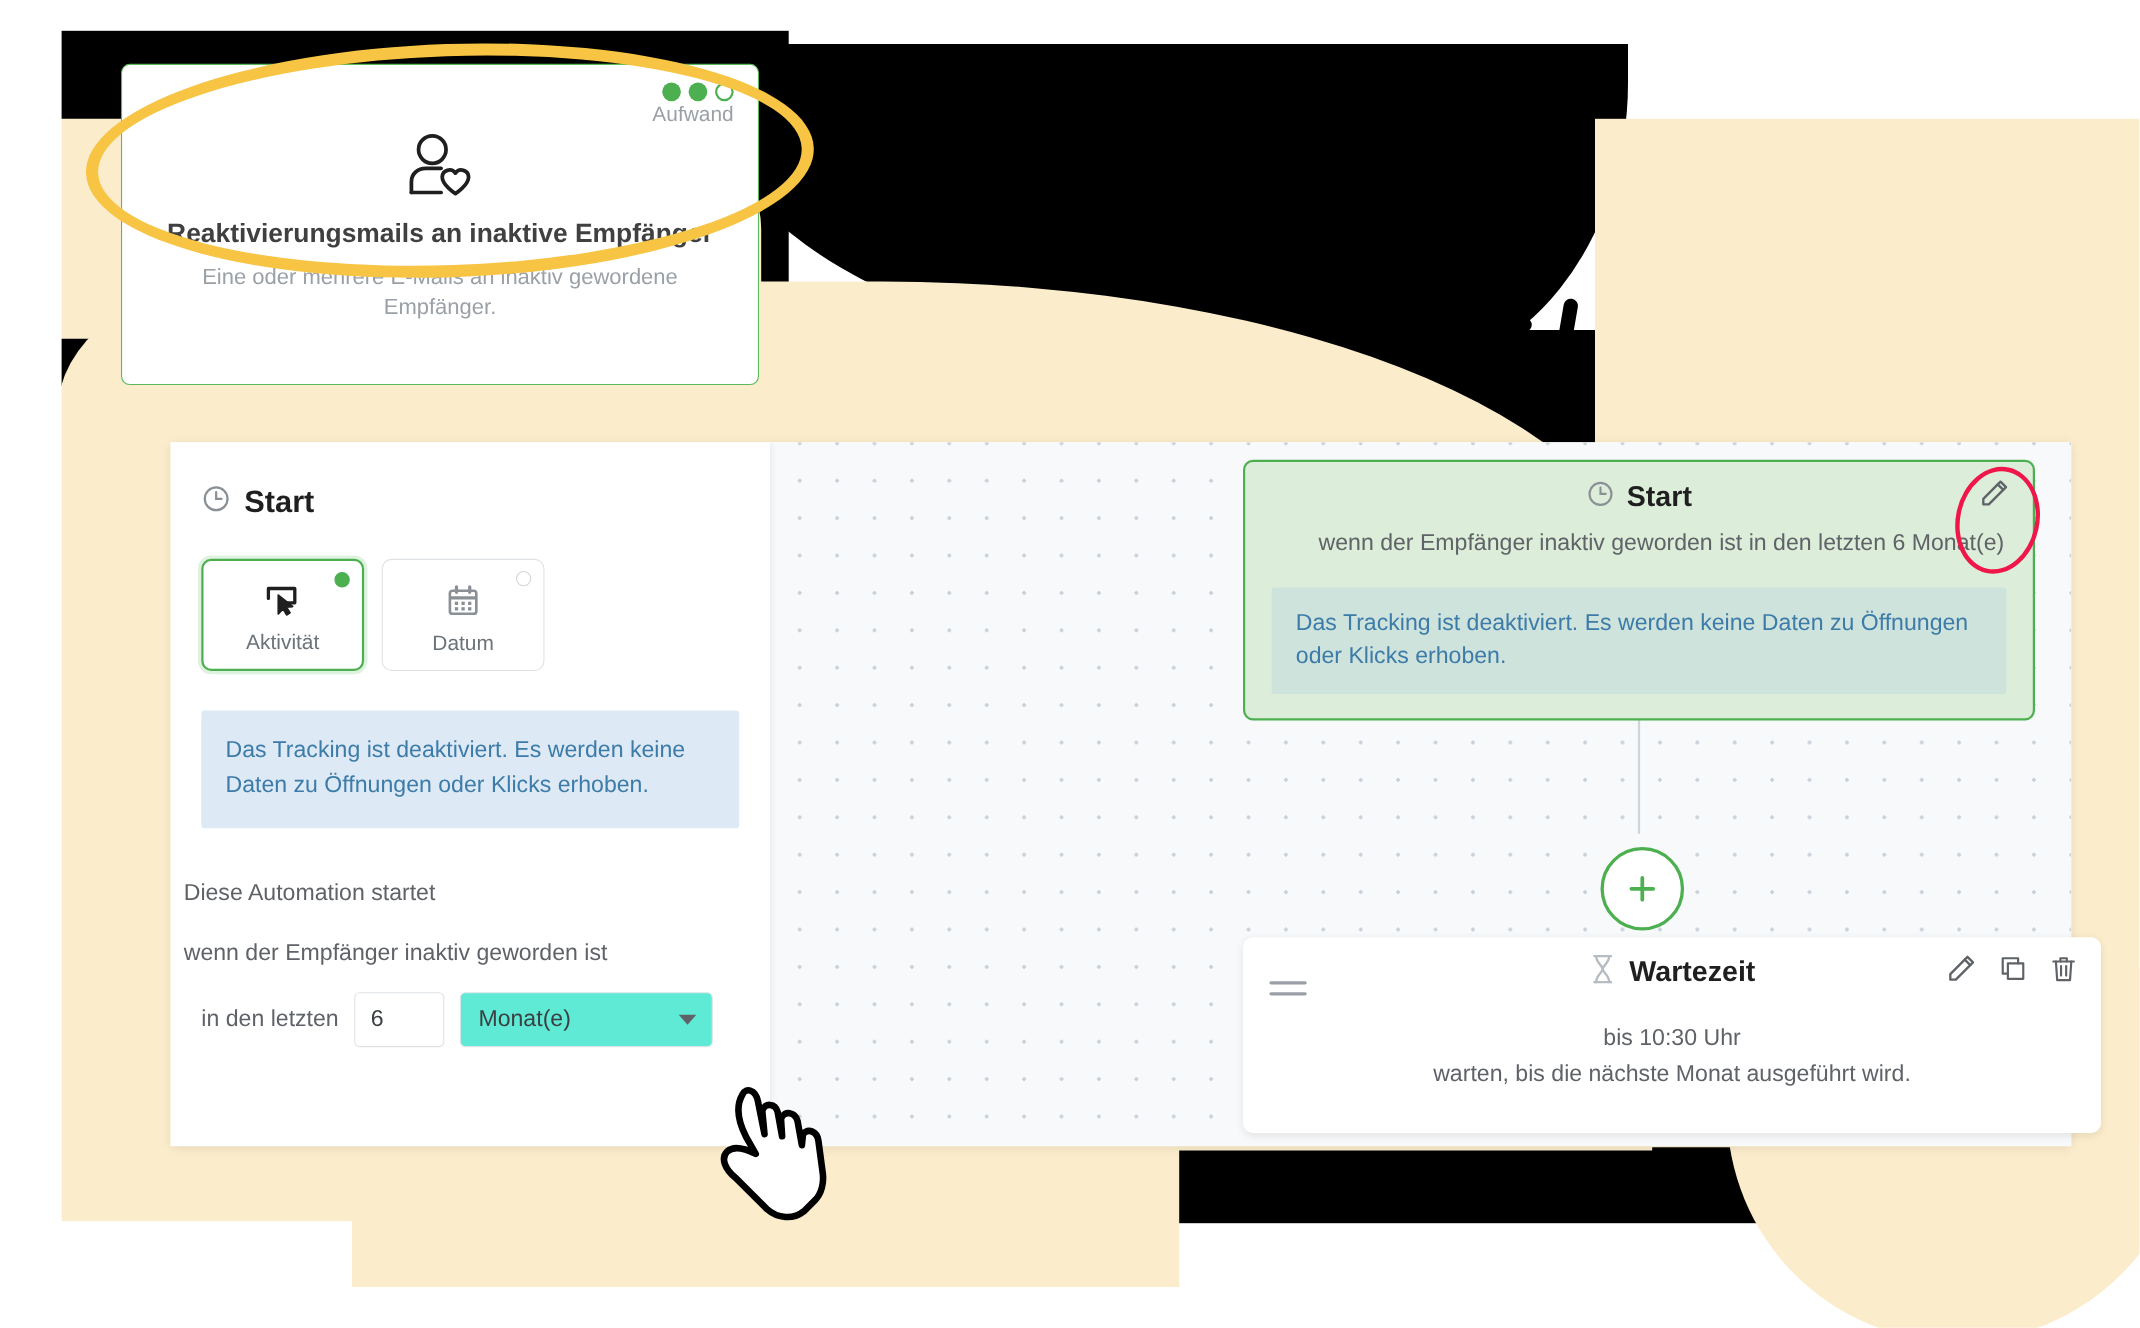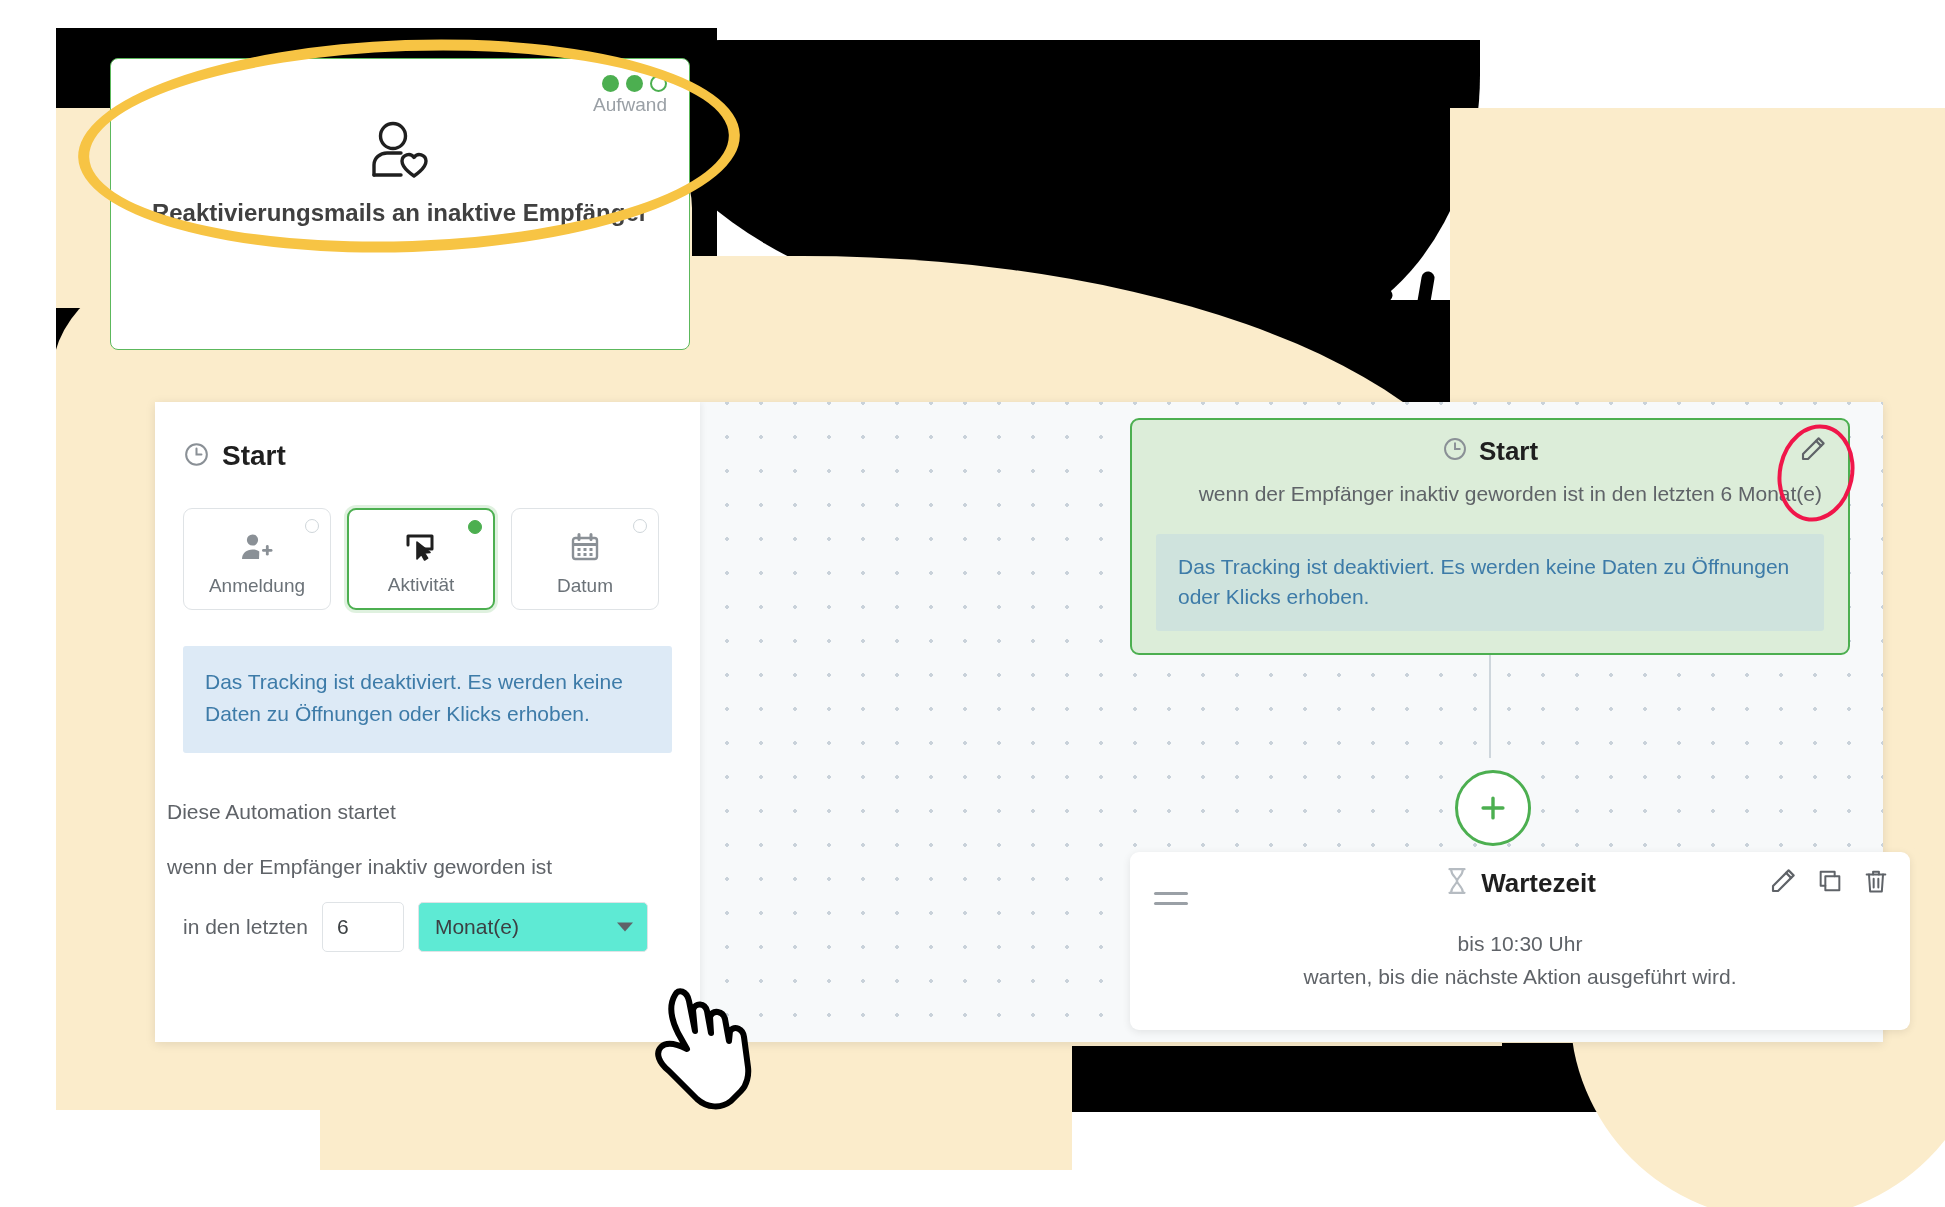--- a/index.html
+++ b/index.html
@@ -149,20 +149,21 @@
     <div class="tmpl-icon">
       <svg width="66" height="60" viewBox="0 0 66 60" fill="none" stroke="#1f1f1f" stroke-width="3.4" stroke-linecap="round" stroke-linejoin="round">
         <circle cx="26" cy="15" r="12.5"></circle>
         <path d="M7 54 V44 c0-7 6-12 13-12 h14"></path>
         <path d="M7 54 H34"></path>
         <path d="M47 55 C47 55 35 47.5 35 40 a6.6 6.6 0 0 1 12-3.6 A6.6 6.6 0 0 1 59 40 c0 7.5-12 15-12 15z"></path>
       </svg>
     </div>
 
     <div class="tmpl-title">Reaktivierungsmails an inaktive Empfänger</div>
+    <div class="tmpl-sub">Eine oder mehrere E-Mails an inaktiv gewordene Empfänger.</div>
   </div>
 
   <div class="ellipse-annot"></div>
 
   <div class="arrow-annot">
     <svg width="760" height="300" viewBox="0 0 760 300" fill="none">
       <path d="M20 130 C120 28, 330 10, 470 70 C560 110, 620 180, 665 240" stroke="#000" stroke-width="13" stroke-linecap="round" stroke-dasharray="3 44"></path>
       <path d="M632 214 L678 256 L688 198" stroke="#000" stroke-width="13" stroke-linecap="round" stroke-linejoin="round" fill="none"></path>
     </svg>
   </div>
@@ -180,32 +181,20 @@
           <svg width="27" height="27" viewBox="0 0 24 24" fill="none" stroke="#8a9096" stroke-width="1.8">
             <circle cx="12" cy="12" r="9.2"></circle>
             <path d="M12 6.6 V12 H16.4" stroke-linecap="round"></path>
           </svg>
         </span>
         <span class="panel-head-title">Start</span>
       </div>
 
       <div class="tiles">
 
-        <div class="tile">
-          <span class="tile-radio"></span>
-          <span class="tile-ico">
-            <svg width="34" height="30" viewBox="0 0 34 30" fill="#8a9096">
-              <circle cx="12.5" cy="8" r="5.6"></circle>
-              <path d="M2 27 c0-6 4.7-9.6 10.5-9.6 c2.6 0 5 .7 6.8 2 L19 27z"></path>
-              <rect x="22" y="17" width="10.5" height="2.8" rx="1.4"></rect>
-              <rect x="25.9" y="13.1" width="2.8" height="10.5" rx="1.4"></rect>
-            </svg>
-          </span>
-          <span class="tile-label">Anmeldung</span>
-        </div>
 
         <div class="tile active">
           <span class="tile-radio"></span>
           <span class="tile-ico">
             <svg width="34" height="30" viewBox="0 0 34 30" fill="none" stroke="#1f1f1f" stroke-width="3">
               <path d="M4 14 V5 H28 V18 H19" stroke-linecap="round" stroke-linejoin="round"></path>
               <path d="M13 11 L13 28 L17.4 23.4 L20.6 29 L23.6 27.1 L20.4 22 L26 21.4 Z" fill="#1f1f1f" stroke="#1f1f1f" stroke-width="1.6" stroke-linejoin="round"></path>
             </svg>
           </span>
           <span class="tile-label">Aktivität</span>
@@ -318,21 +307,21 @@
             <path d="M4 6.5 H20"></path>
               <path d="M9.5 6.5 V4 h5 v2.5"></path>
             <path d="M6 6.5 L7 21 H17 L18 6.5"></path>
               <path d="M10 10 V17.5 M14 10 V17.5"></path>
           </svg>
         </span>
       </span>
     </div>
     <div class="wait-body">
       <div>bis 10:30 Uhr</div>
-      <div>warten, bis die nächste Aktion ausgeführt wird.</div>
+      <div>warten, bis die nächste Monat ausgeführt wird.</div>
     </div>
   </div>
 
   <div class="hand-cursor">
     <svg width="112" height="140" viewBox="0 0 112 140" fill="#fff" stroke="#000" stroke-width="6" stroke-linejoin="round" stroke-linecap="round">
       <path d="M30 20 C24 30 26 44 33 58 L42 74
                C34 70 22 66 16 72 C10 78 14 88 24 96
                L52 124 C62 133 76 134 86 126 L96 116
                C102 110 104 100 103 92 L99 62
                C98 54 90 50 85 56 L84 66

